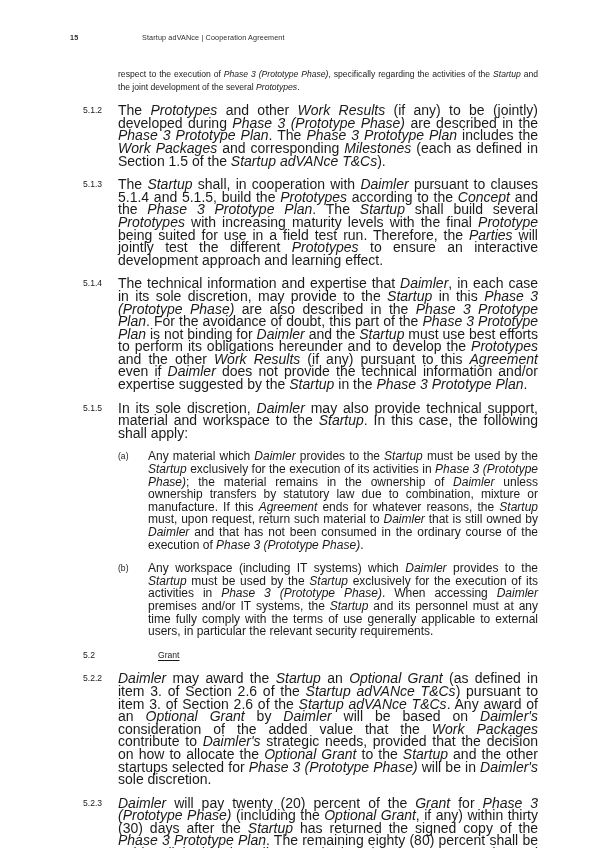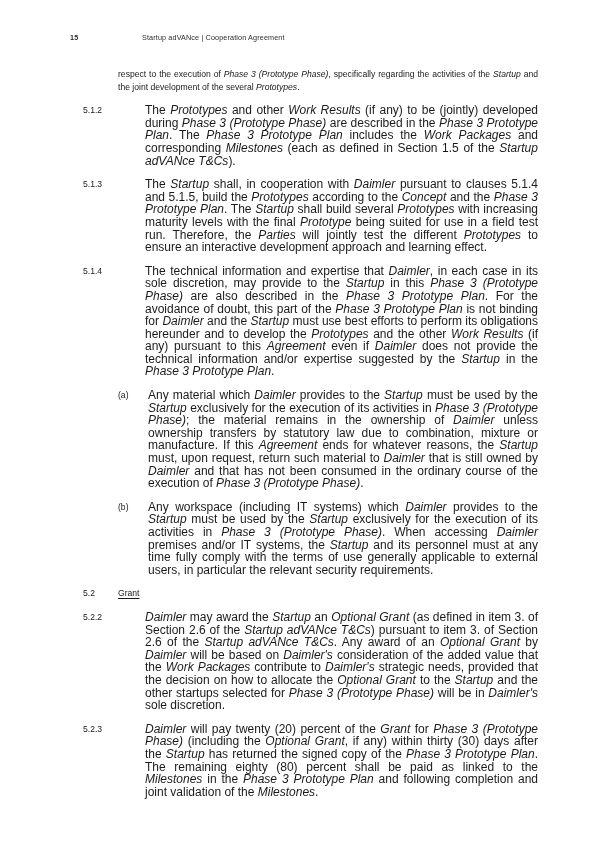--- a/index.html
+++ b/index.html
@@ -61,27 +61,26 @@
   }
   .clause .num {
     flex: 0 0 35px;
     width: 35px;
     font-size: 8.6px;
     line-height: 12.6px;
     color: #1a1a1a;
   }
   .clause .body {
     flex: 1 1 auto;
-    font-size: 12px;
+    font-size: 14px;
     line-height: 12.6px;
     text-align: justify;
     text-justify: inter-word;
     color: #1a1a1a;
     hyphens: none;
-    margin-left: 27px;
   }
 
   
   .cont {
     margin-left: 35px;
     width: 420px;
     font-size: 8.6px;
     line-height: 12.6px;
     text-align: justify;
     margin-bottom: 11px;
@@ -107,20 +106,21 @@
     line-height: 12.6px;
     text-align: justify;
   }
 
   
   .heading-row {
     display: flex;
     align-items: flex-start;
     margin-top: 6px;
     margin-bottom: 11px;
+    gap: 40px;
   }
   .heading-row .num {
     flex: 0 0 35px;
     width: 35px;
     font-size: 8.6px;
     line-height: 12.6px;
   }
   .heading-row .heading-text {
     font-size: 8.6px;
     line-height: 12.6px;
@@ -147,20 +147,24 @@
         <span class="body">The <i>Prototypes</i> and other <i>Work Results</i> (if any) to be (jointly) developed during <i>Phase 3 (Prototype Phase)</i> are described in the <i>Phase 3 Prototype Plan</i>. The <i>Phase 3 Prototype Plan</i> includes the <i>Work Packages</i> and corresponding <i>Milestones</i> (each as defined in Section 1.5 of the <i>Startup adVANce T&amp;Cs</i>).</span>
       </div>
       <div class="clause">
         <span class="num">5.1.3</span>
         <span class="body">The <i>Startup</i> shall, in cooperation with <i>Daimler</i> pursuant to clauses 5.1.4 and 5.1.5, build the <i>Prototypes</i> according to the <i>Concept</i> and the <i>Phase 3 Prototype Plan</i>. The <i>Startup</i> shall build several <i>Prototypes</i> with increasing maturity levels with the final <i>Prototype</i> being suited for use in a field test run. Therefore, the <i>Parties</i> will jointly test the different <i>Prototypes</i> to ensure an interactive development approach and learning effect.</span>
       </div>
       <div class="clause">
         <span class="num">5.1.4</span>
         <span class="body">The technical information and expertise that <i>Daimler</i>, in each case in its sole discretion, may provide to the <i>Startup</i> in this <i>Phase 3 (Prototype Phase)</i> are also described in the <i>Phase 3 Prototype Plan</i>. For the avoidance of doubt, this part of the <i>Phase 3 Prototype Plan</i> is not binding for <i>Daimler</i> and the <i>Startup</i> must use best efforts to perform its obligations hereunder and to develop the <i>Prototypes</i> and the other <i>Work Results</i> (if any) pursuant to this <i>Agreement</i> even if <i>Daimler</i> does not provide the technical information and/or expertise suggested by the <i>Startup</i> in the <i>Phase 3 Prototype Plan</i>.</span>
       </div>
+      <div class="clause">
+        <span class="num">5.1.5</span>
+        <span class="body">In its sole discretion, <i>Daimler</i> may also provide technical support, material and workspace to the <i>Startup</i>. In this case, the following shall apply:</span>
+      </div>
       <div class="subclause">
         <span class="num">(a)</span>
         <span class="body">Any material which <i>Daimler</i> provides to the <i>Startup</i> must be used by the <i>Startup</i> exclusively for the execution of its activities in <i>Phase 3 (Prototype Phase)</i>; the material remains in the ownership of <i>Daimler</i> unless ownership transfers by statutory law due to combination, mixture or manufacture. If this <i>Agreement</i> ends for whatever reasons, the <i>Startup</i> must, upon request, return such material to <i>Daimler</i> that is still owned by <i>Daimler</i> and that has not been consumed in the ordinary course of the execution of <i>Phase 3 (Prototype Phase)</i>.</span>
       </div>
       <div class="subclause">
         <span class="num">(b)</span>
         <span class="body">Any workspace (including IT systems) which <i>Daimler</i> provides to the <i>Startup</i> must be used by the <i>Startup</i> exclusively for the execution of its activities in <i>Phase 3 (Prototype Phase)</i>. When accessing <i>Daimler</i> premises and/or IT systems, the <i>Startup</i> and its personnel must at any time fully comply with the terms of use generally applicable to external users, in particular the relevant security requirements.</span>
       </div>
       <div class="heading-row">
         <span class="num">5.2</span>

